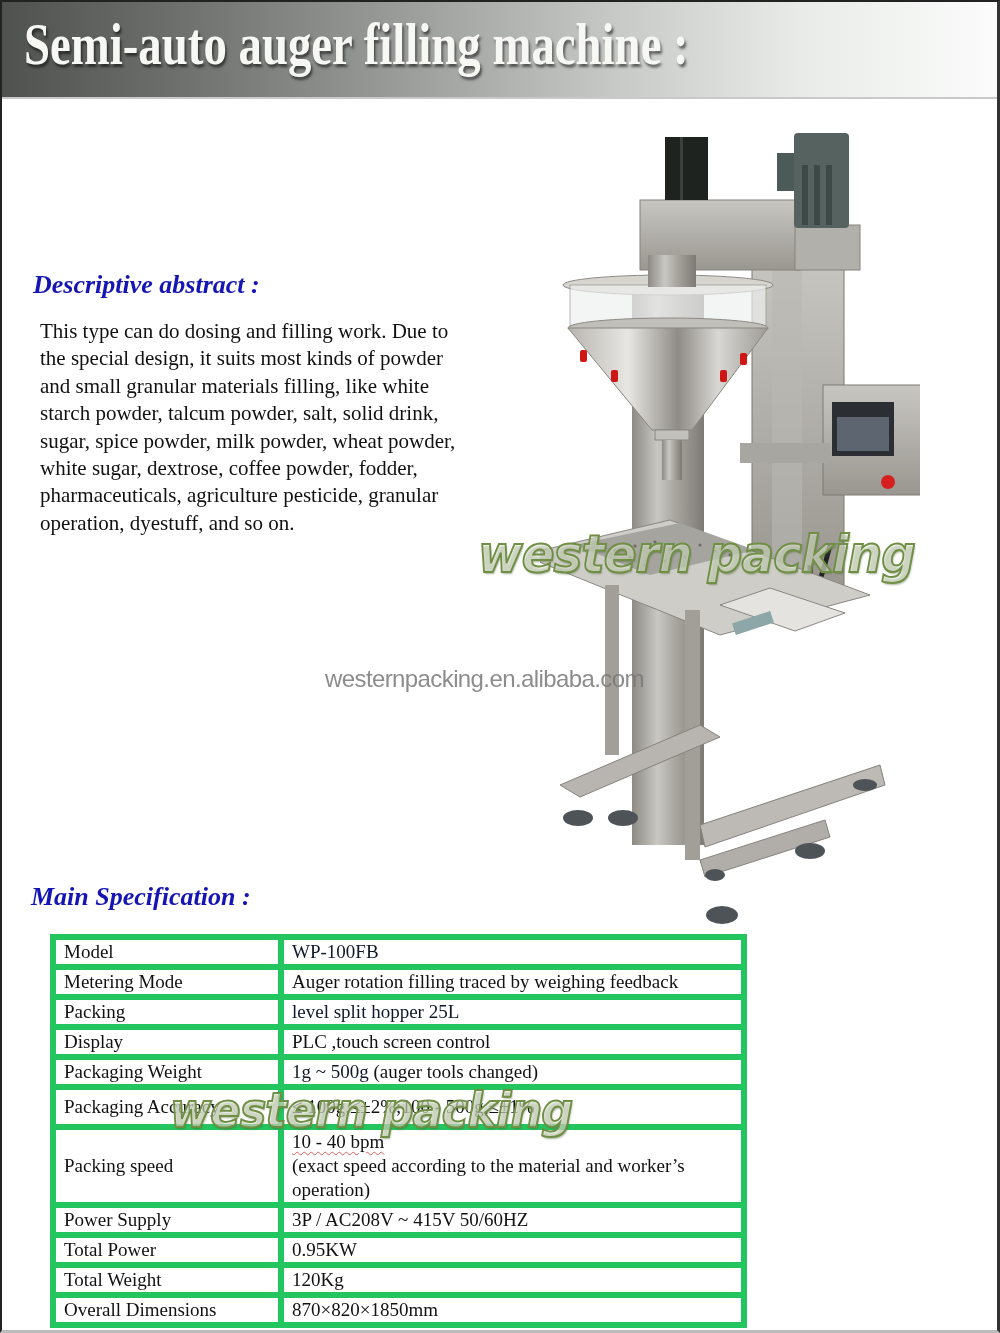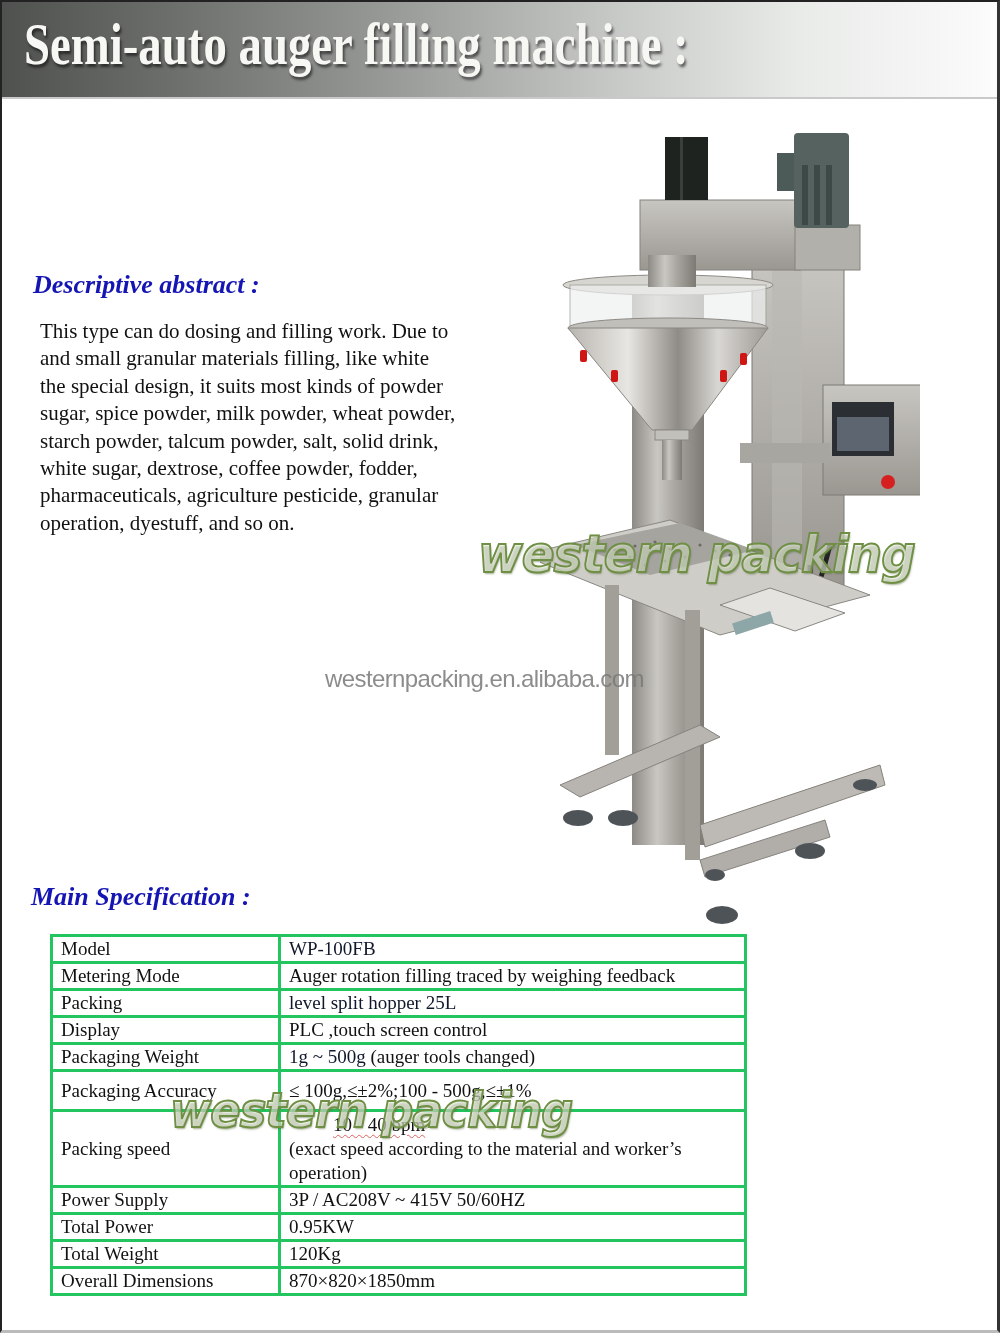--- a/index.html
+++ b/index.html
@@ -70,47 +70,47 @@
       font-size: 24px; color: rgba(120,120,120,0.85);
       letter-spacing: -0.6px; white-space: nowrap; z-index: 20; margin-top: 14px;
     }
 
     
     .spec-table {
       position: absolute; left: 50px; top: 934px; width: 697px;
       border-collapse: collapse; font-size: 19px; color: #111;
     }
     .spec-table td {
-      border: 3px solid #22c55e; padding: 0 8px; vertical-align: middle;
+      border: 6px solid #22c55e; padding: 0 8px; vertical-align: middle;
       line-height: 24px;
     }
     .spec-table td.label { width: 228px; }
     .spec-table tr { height: 26px; }
     .spec-table tr.tall { height: 40px; }
     .spec-table tr.xtall { height: 76px; }
     .blue { color: #0f172a; }
     .speed-lines span { display: block; }
-    .speed-first { text-decoration: underline wavy #e06060 1px; text-underline-offset: 3px; margin-left: 44px; }
+    .speed-first { text-decoration: underline wavy #e06060 1px; text-underline-offset: 3px; }
   </style>
 </head>
 <body>
 
 <div class="page-frame"></div>
 
 <div class="header-band">
   <div class="header-title">Semi-auto auger filling machine :</div>
 </div>
 
 <div class="section-heading heading-abstract">Descriptive abstract :</div>
 <div class="description">
   <span>This type can do dosing and filling work. Due to</span>
+  <span>the special design, it suits most kinds of powder</span>
   <span>and small granular materials filling, like white</span>
-  <span>the special design, it suits most kinds of powder</span>
+  <span>starch powder, talcum powder, salt, solid drink,</span>
   <span>sugar, spice powder, milk powder, wheat powder,</span>
-  <span>starch powder, talcum powder, salt, solid drink,</span>
   <span>white sugar, dextrose, coffee powder, fodder,</span>
   <span>pharmaceuticals, agriculture pesticide, granular</span>
   <span>operation, dyestuff, and so on.</span>
 </div>
 
 <div class="machine">
   <svg width="380" height="805" viewBox="0 0 380 805" xmlns="http://www.w3.org/2000/svg">
     <defs>
       <linearGradient id="steel" x1="0" x2="1" y1="0" y2="0">
         <stop offset="0" stop-color="#8d8a85"></stop>

